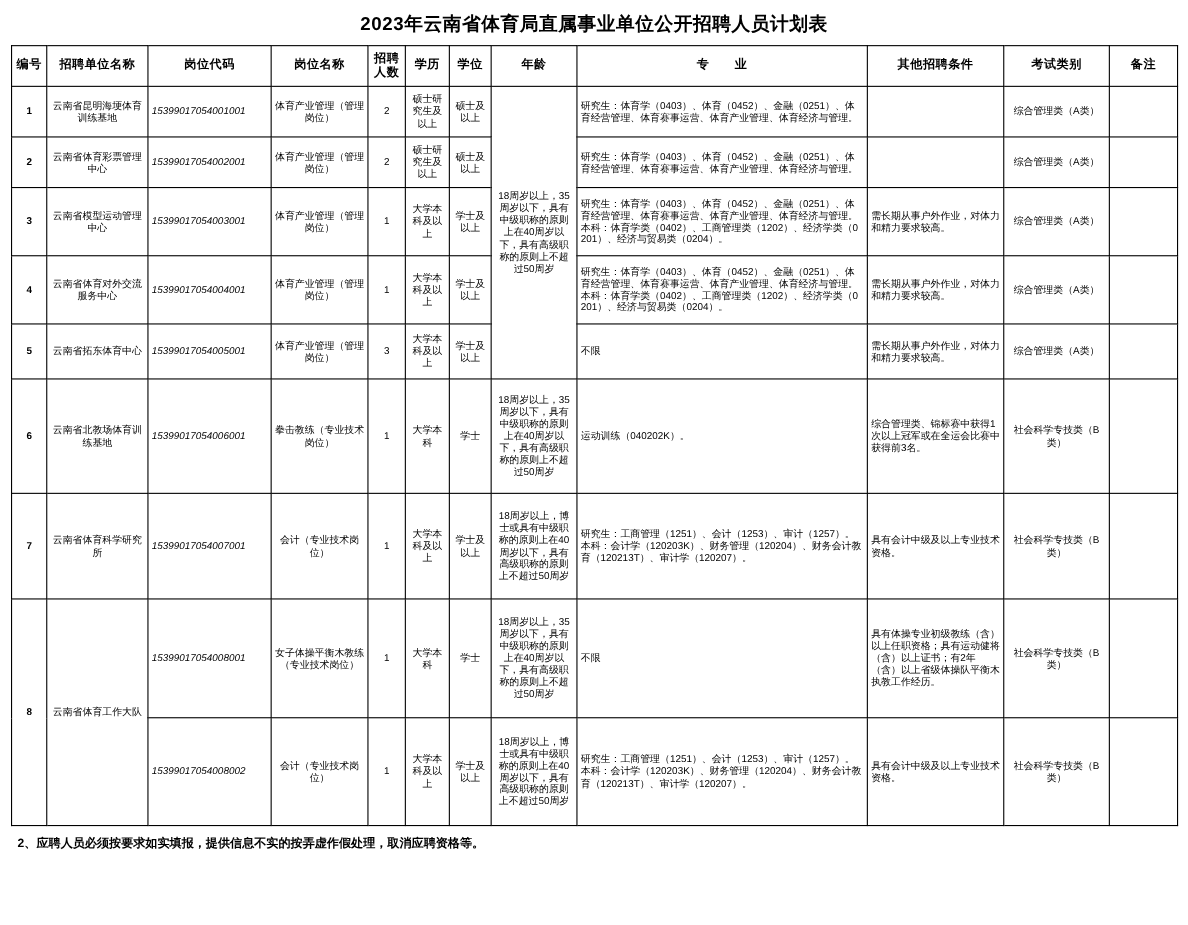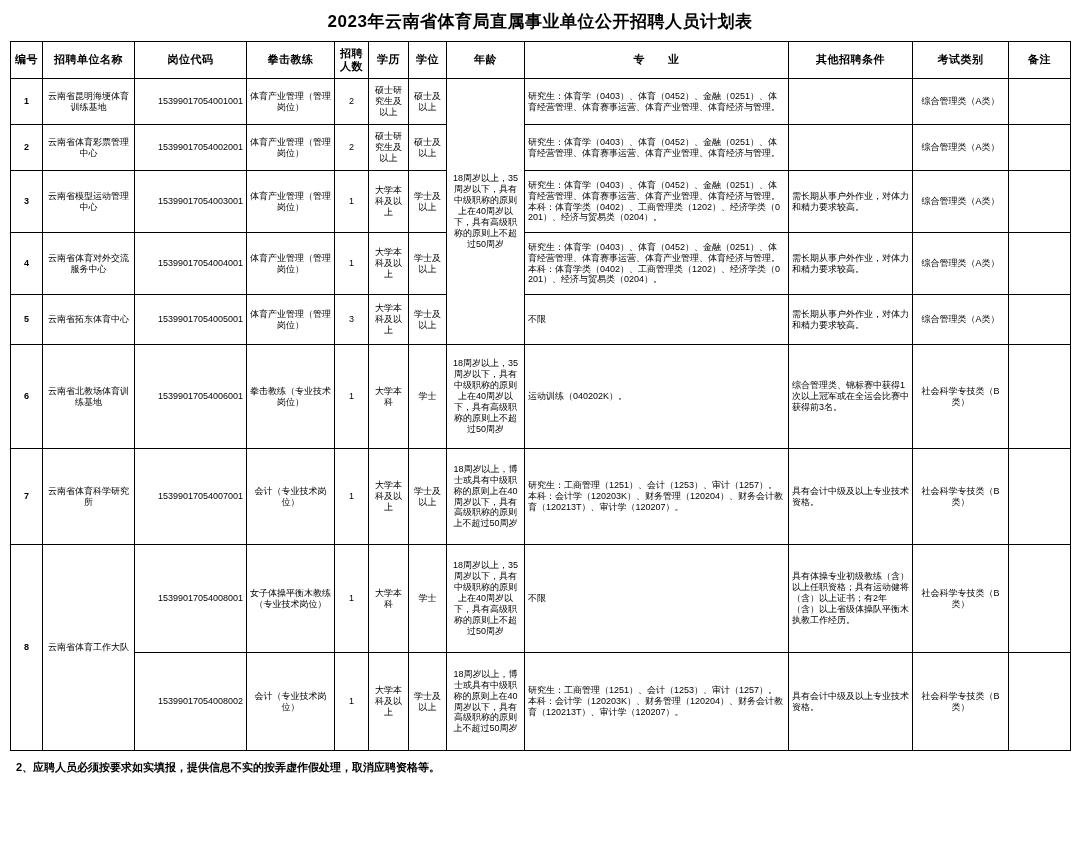--- a/index.html
+++ b/index.html
@@ -46,21 +46,21 @@
   table.plan thead th {
     font-size: 11px;
     font-weight: bold;
     text-align: center;
     height: 32px;
     padding: 2px;
     letter-spacing: 0.5px;
   }
   td.num { text-align: center; font-size: 11px; font-weight: bold; }
   td.unit { text-align: center; font-size: 9.5px; }
-  td.code { text-align: right; font-size: 9.5px; letter-spacing: 0; }
+  td.code { text-align: left; font-size: 9.5px; letter-spacing: 0; font-style: italic; }
   td.post { text-align: center; font-size: 9.5px; }
   td.narrow { text-align: center; font-size: 9px; }
   td.major { text-align: left; font-size: 9px; line-height: 1.3; margin-left: 48px; }
   td.cond { text-align: left; font-size: 9px; line-height: 1.3; }
   td.cat { text-align: center; font-size: 9.5px; }
   .notes {
     margin: 8px 0 0 6px;
     font-size: 11px;
     font-weight: bold;
     line-height: 1.5;
@@ -88,21 +88,21 @@
       <col style="width:264px">
       <col style="width:124px">
       <col style="width:96px">
       <col style="width:62px">
     </colgroup>
     <thead>
       <tr>
         <th>编号</th>
         <th>招聘单位名称</th>
         <th>岗位代码</th>
-        <th>拳击教练</th>
+        <th>岗位名称</th>
         <th>招聘人数</th>
         <th>学历</th>
         <th>学位</th>
         <th>年龄</th>
         <th>专　　业</th>
         <th>其他招聘条件</th>
         <th>考试类别</th>
         <th>备注</th>
       </tr>
     </thead>

